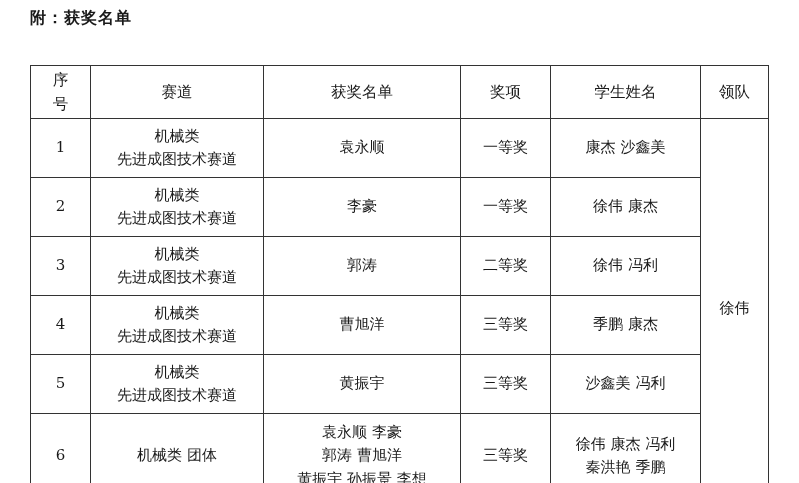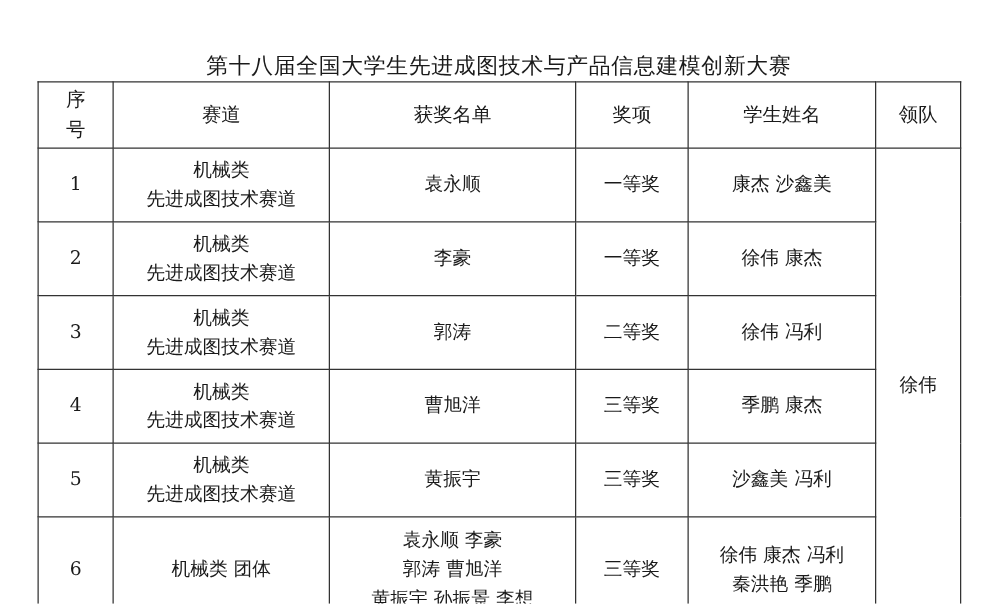--- a/index.html
+++ b/index.html
@@ -67,22 +67,22 @@
   .col-student { width: 197px; }
   .col-award   { width: 90px;  }
   .col-teacher { width: 150px; }
   .col-leader  { width: 68px;  }
 </style>
 </head>
 <body>
 
 <div class="page">
 
+  <div class="attachment-heading">附：获奖名单</div>
 
-  <div class="doc-title">第十八届全国大学生先进成图技术与产品信息建模创新大赛</div>
 
   <table class="award-table">
     <colgroup>
       <col class="col-no">
       <col class="col-track">
       <col class="col-student">
       <col class="col-award">
       <col class="col-teacher">
       <col class="col-leader">
     </colgroup>

